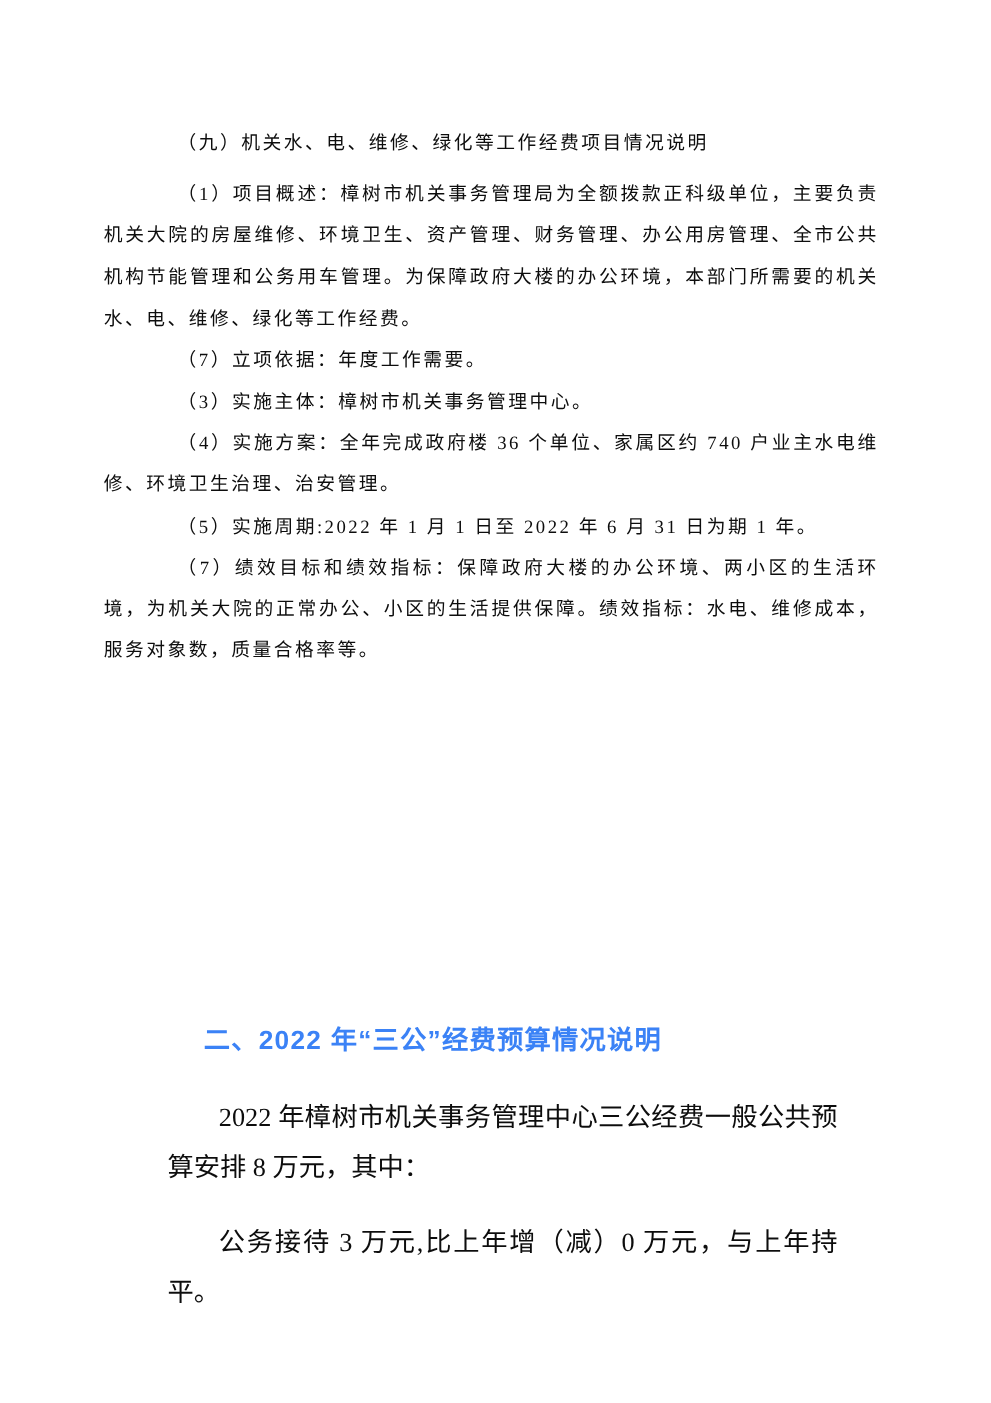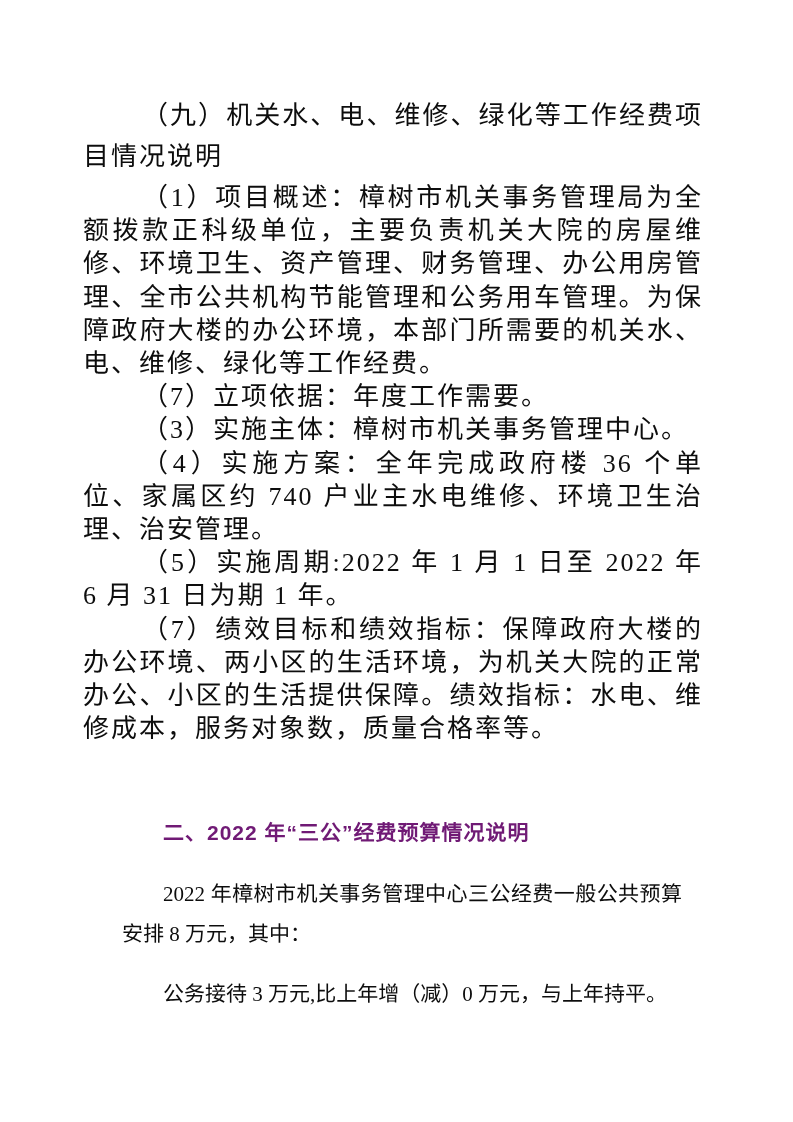--- a/index.html
+++ b/index.html
@@ -16,21 +16,21 @@
     margin: 0 auto;
     font-family: "Liberation Serif", "DejaVu Serif", serif;
     color: #0d0d0d;
   }
   
   .sec-project {
     position: absolute;
     left: 83px;
     top: 95px;
     width: 620px;
-    font-size: 26px;
+    font-size: 15px;
     line-height: 33.2px;
     letter-spacing: 2px;
     text-align: justify;
     text-justify: inter-character;
   }
   .sec-project p {
     margin: 0;
     text-indent: 59px;
   }
   .sec-project p.para-head {
@@ -49,24 +49,24 @@
     text-justify: inter-character;
   }
   .sec-sangong h2 {
     font-family: "Liberation Sans", "DejaVu Sans", sans-serif;
     font-size: 21px;
     font-weight: 700;
     letter-spacing: 1px;
     line-height: 40px;
     margin: 0 0 0 41px;
     text-align: left;
-    color: #701a75;
+    color: #3b82f6;
   }
   .sec-sangong p {
-    margin: 0;
+    margin: 12px;
     text-indent: 41px;
   }
   .sec-sangong p.para-a {
     margin-top: 21px;
   }
   .sec-sangong p.para-b {
     margin-top: 20px;
   }
 </style>
 </head>

